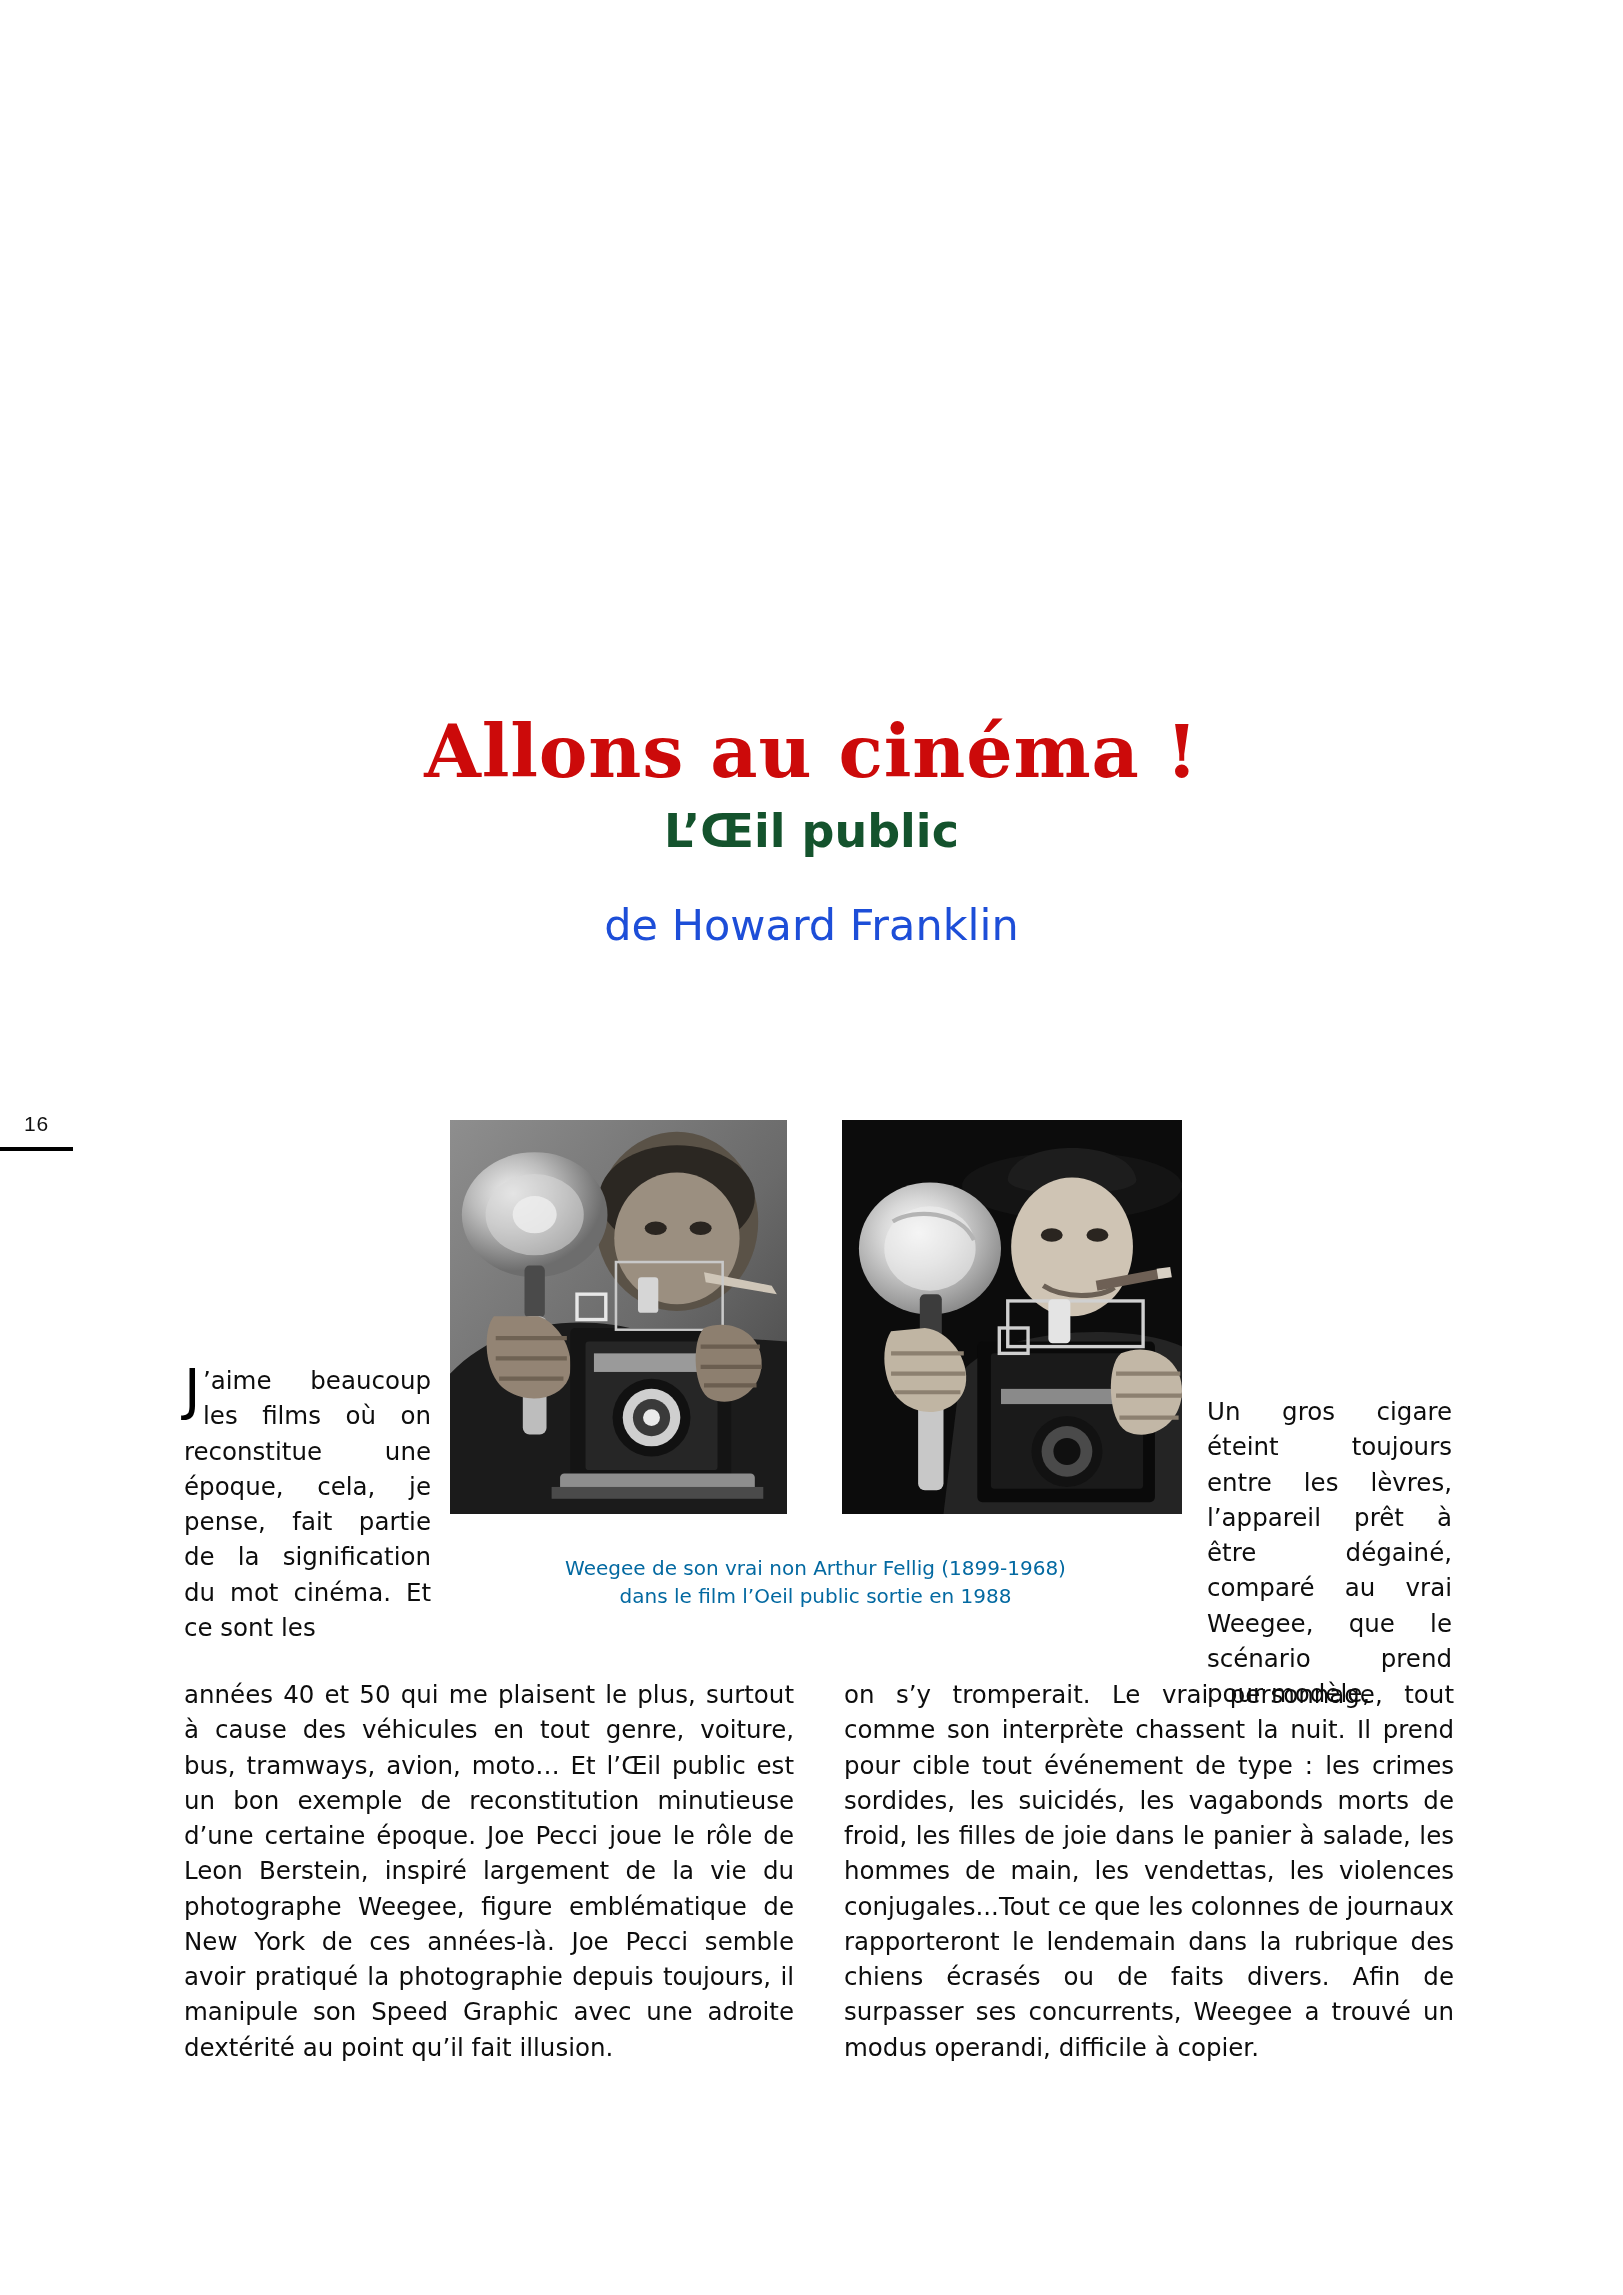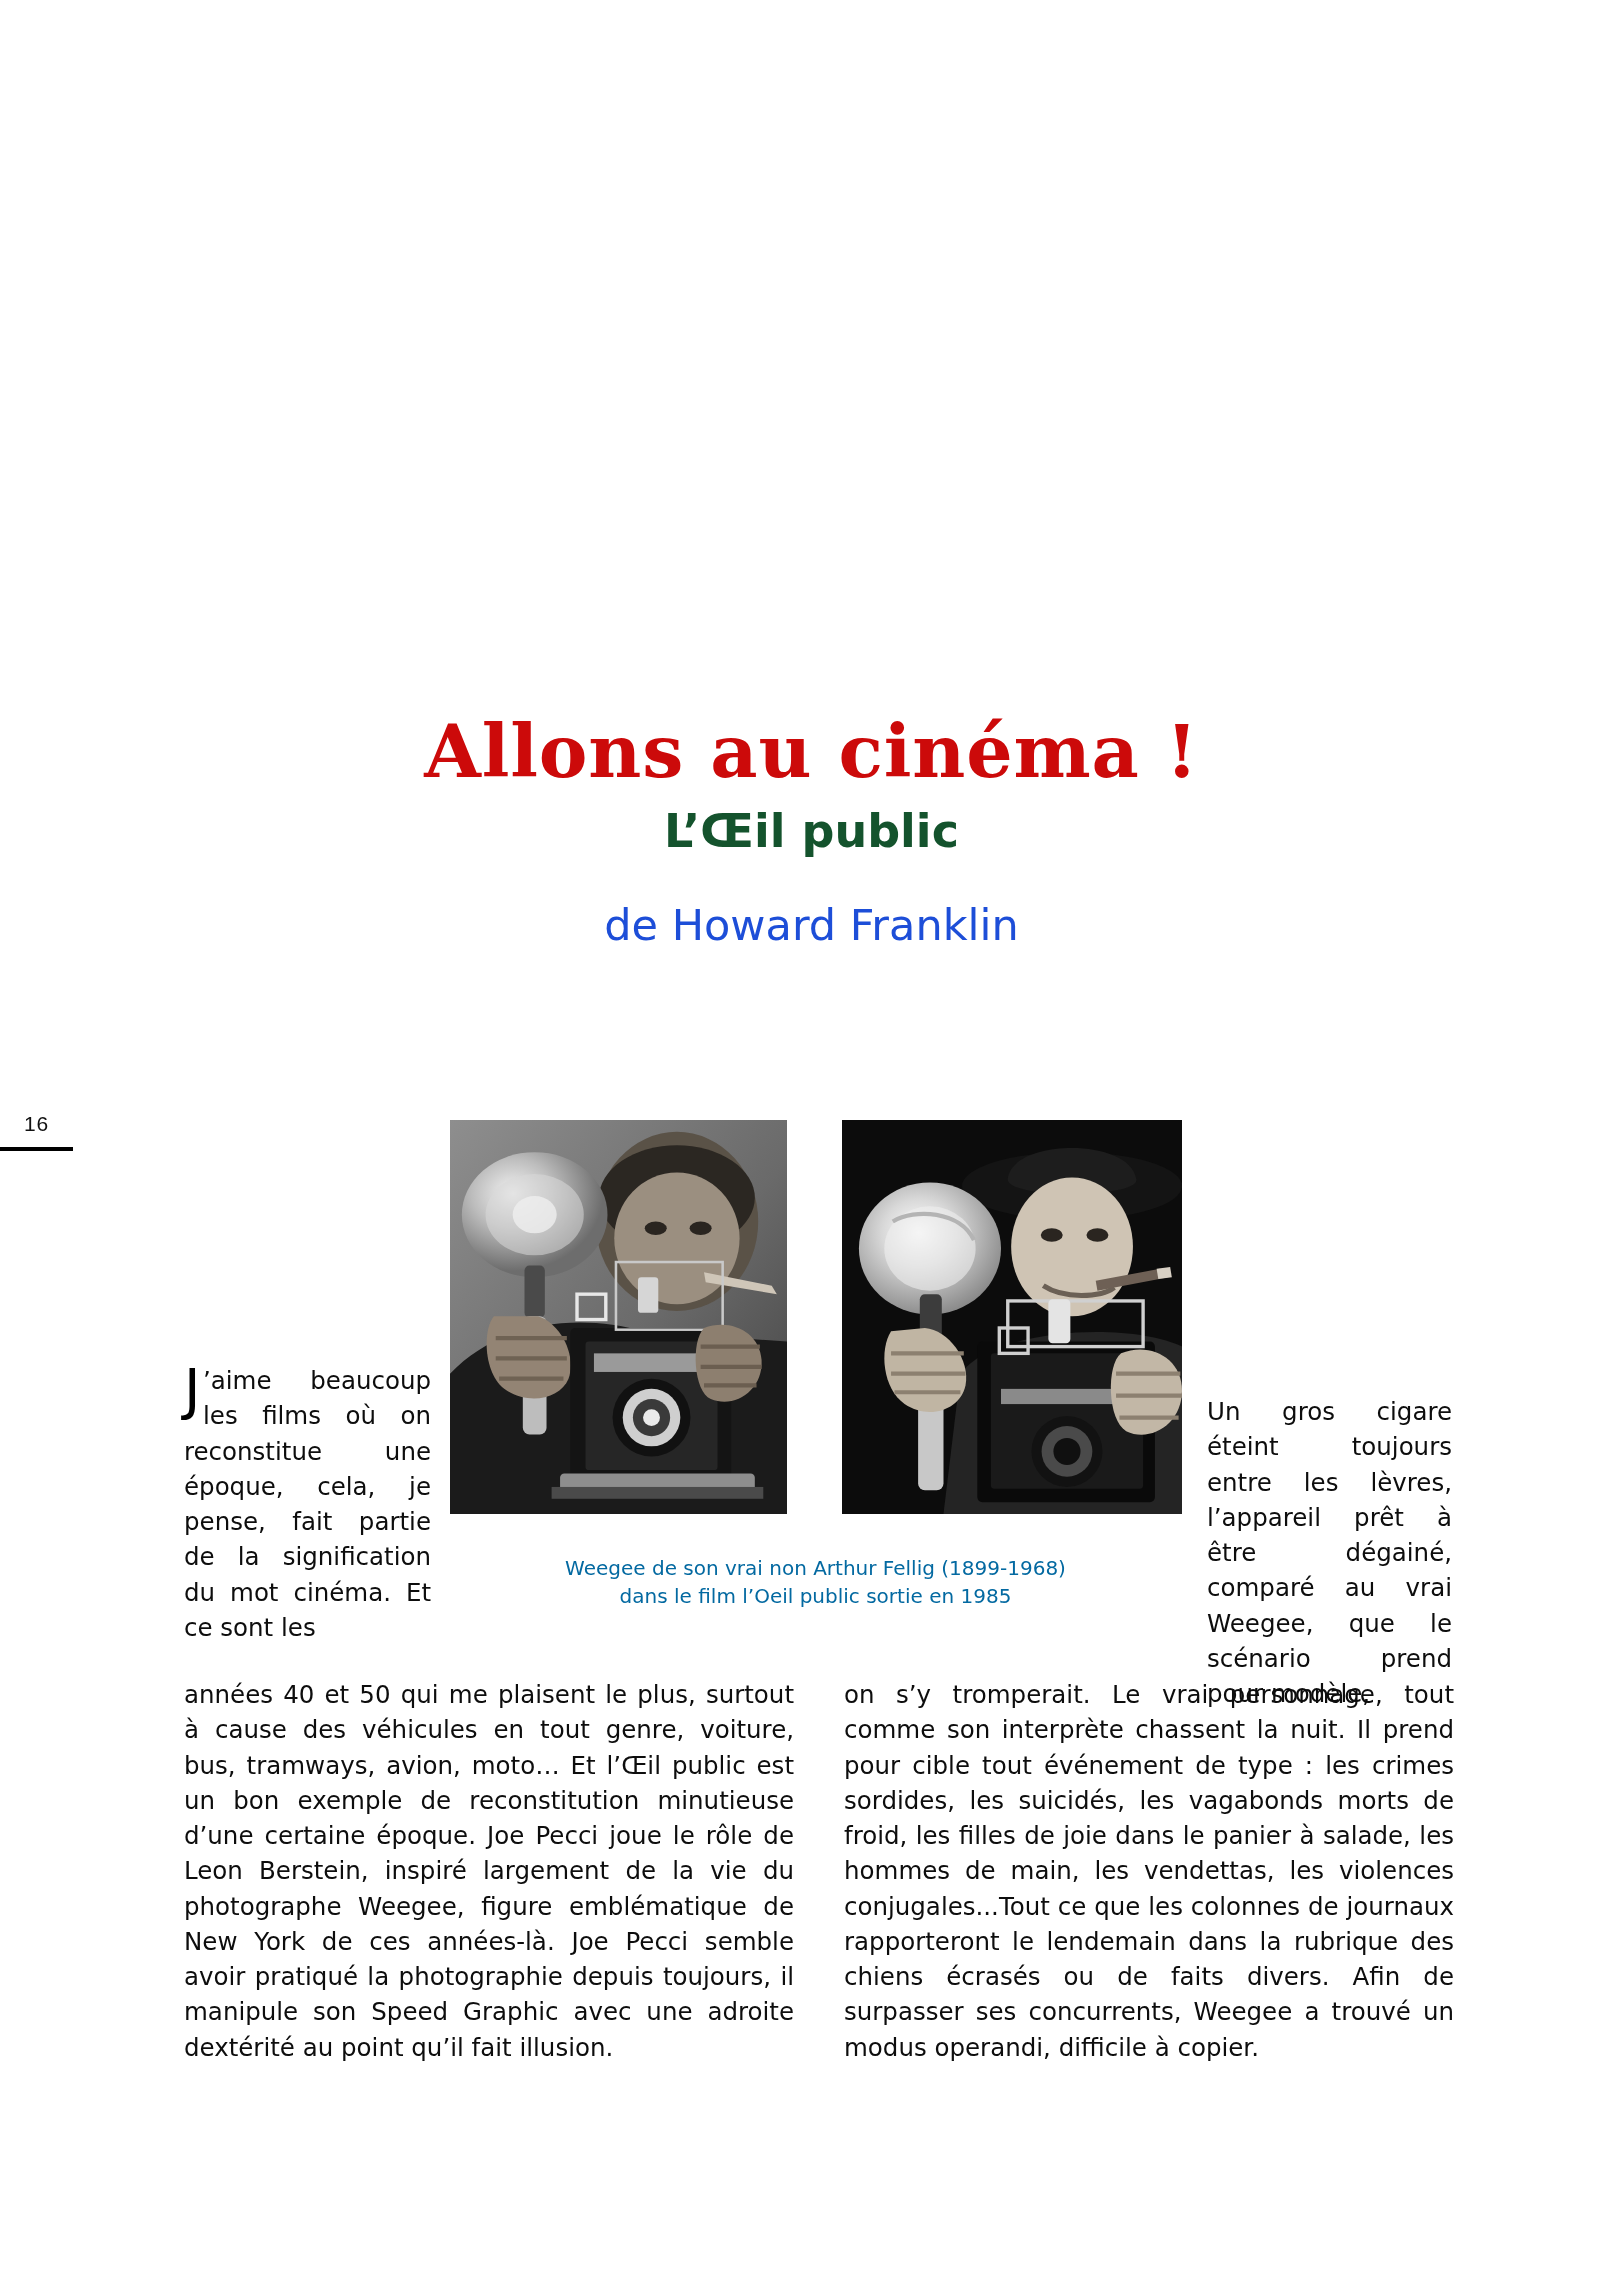--- a/index.html
+++ b/index.html
@@ -293,21 +293,21 @@
         <circle cx="266" cy="392" r="16" fill="#101010"></circle>
 
         <path d="M330 276 C362 262 402 280 402 320 C402 360 364 382 336 368 C314 356 312 290 330 276 Z" fill="#c2b7a6"></path>
         <path d="M324 300 H400 M324 326 H402 M328 352 H398" stroke="#8c8070" stroke-width="5" fill="none"></path>
       </svg>
     </div>
   </div>
 
   <div class="caption">
     <span>Weegee de son vrai non Arthur Fellig (1899-1968)</span>
-    <span>dans le film l’Oeil public sortie en 1985</span>
+    <span>dans le film l’Oeil public sortie en 1988</span>
   </div>
 
   <div class="col-left-top">
     <span class="dropcap">J</span><span>’aime beaucoup les films où on reconstitue une époque, cela, je pense, fait partie de la signification du mot cinéma. Et ce sont les</span>
   </div>
 
   <div class="col-right-top">
     <p>Un gros cigare éteint toujours entre les lèvres, l’appareil prêt à être dégainé, comparé au vrai Weegee, que le scénario prend pour modèle,</p>
   </div>
 

